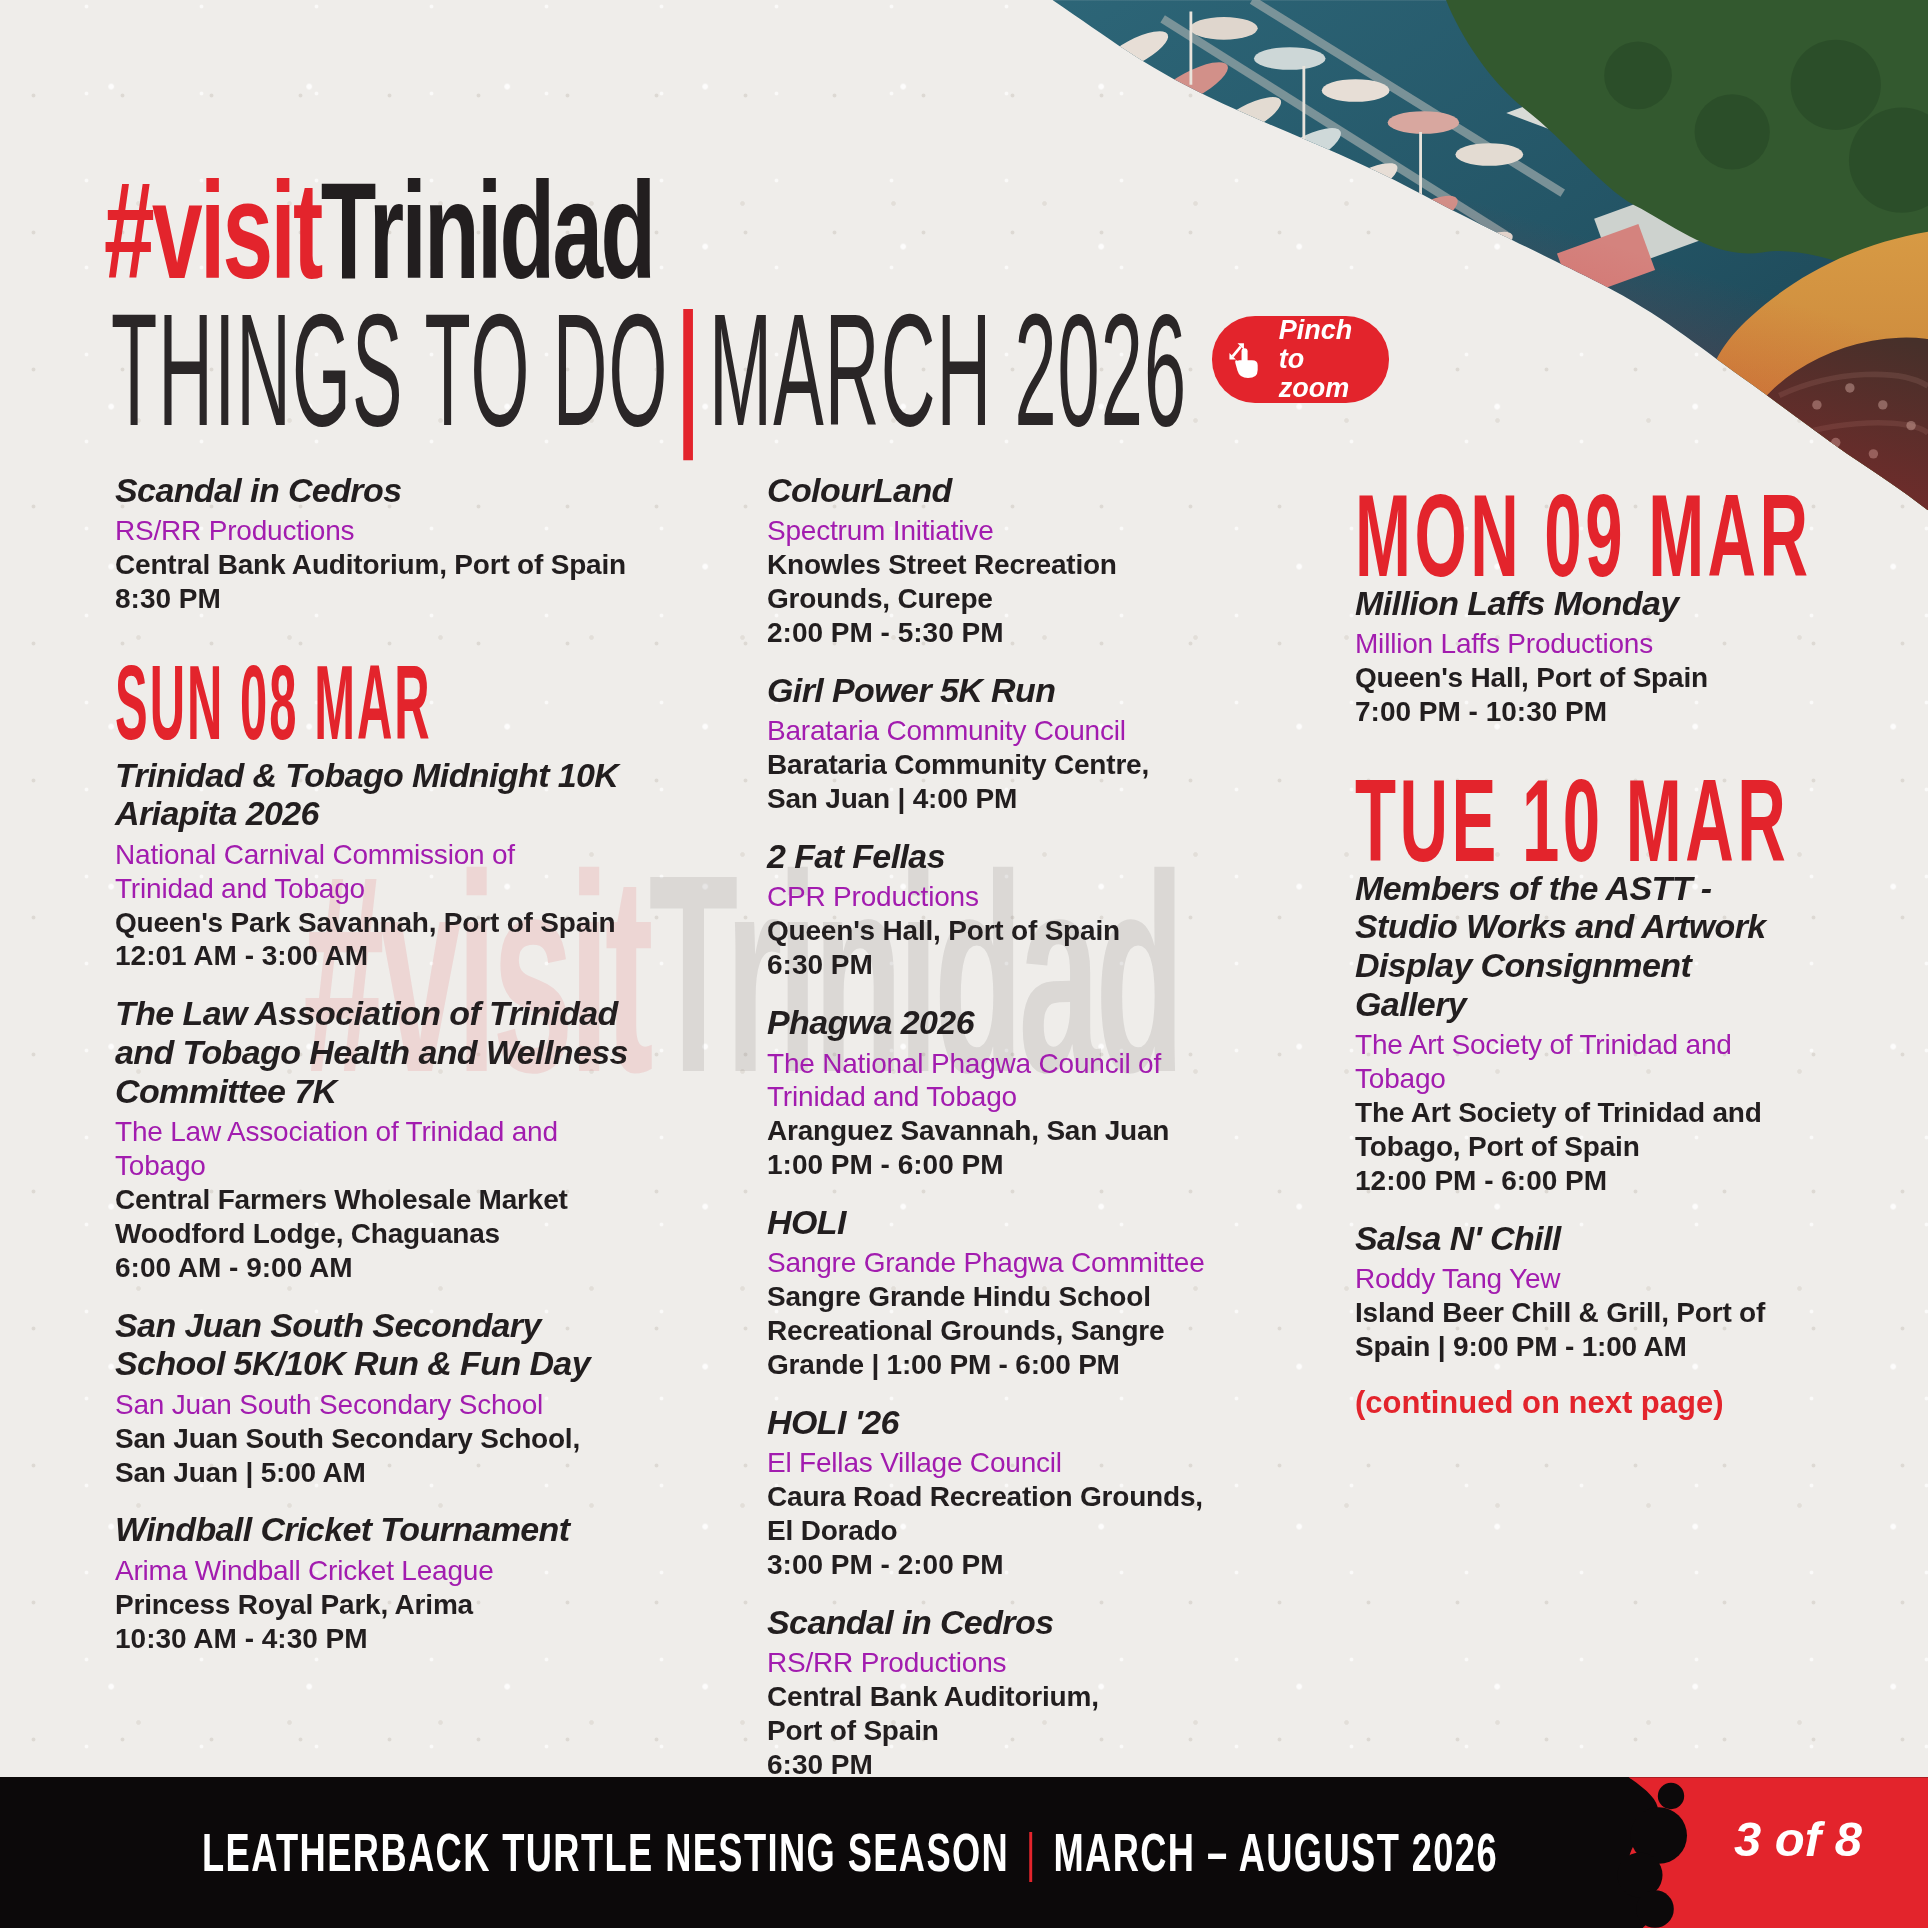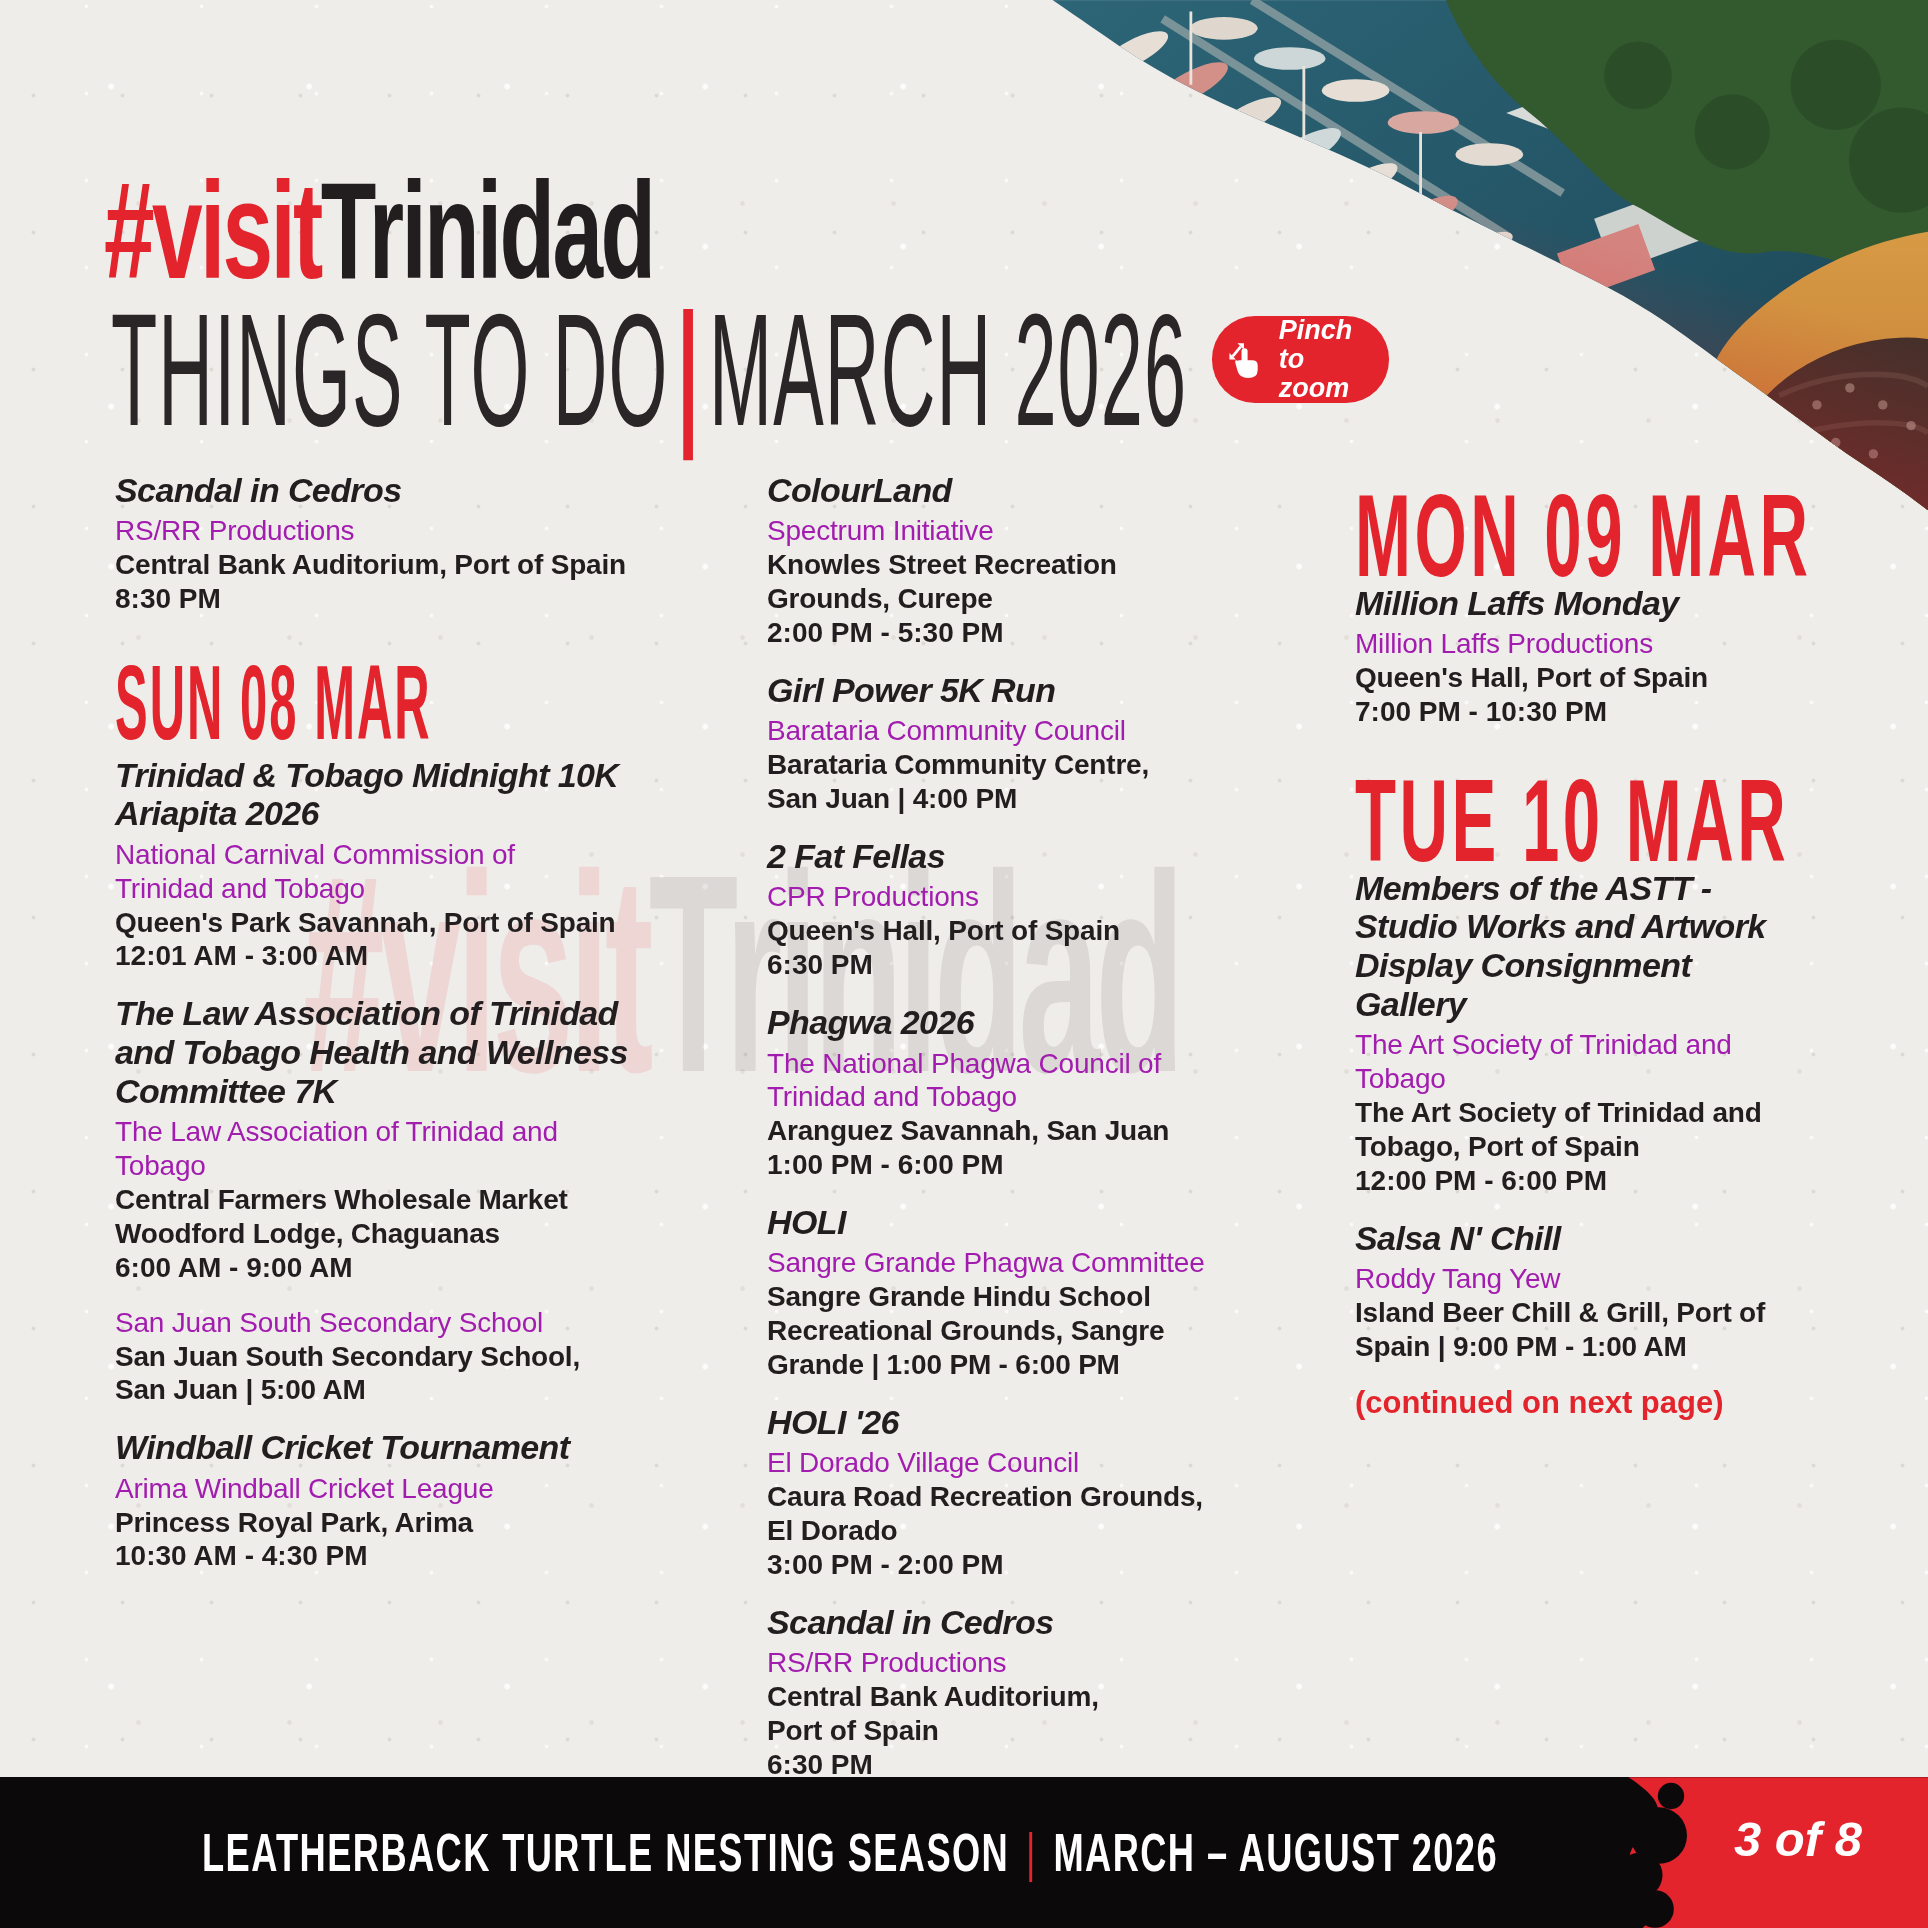--- a/index.html
+++ b/index.html
@@ -197,20 +197,22 @@
         <div class="ev-title">The Law Association of Trinidad
 and Tobago Health and Wellness
 Committee 7K</div>
         <div class="ev-org">The Law Association of Trinidad and
 Tobago</div>
         <div class="ev-venue">Central Farmers Wholesale Market
 Woodford Lodge, Chaguanas</div>
         <div class="ev-time">6:00 AM - 9:00 AM</div>
       </div>
       <div class="event">
+        <div class="ev-title">San Juan South Secondary
+School 5K/10K Run &amp; Fun Day</div>
         <div class="ev-org">San Juan South Secondary School</div>
         <div class="ev-venue">San Juan South Secondary School,
 San Juan | 5:00 AM</div>
       </div>
       <div class="event">
         <div class="ev-title">Windball Cricket Tournament</div>
         <div class="ev-org">Arima Windball Cricket League</div>
         <div class="ev-venue">Princess Royal Park, Arima</div>
         <div class="ev-time">10:30 AM - 4:30 PM</div>
       </div>
@@ -244,21 +246,21 @@
       </div>
       <div class="event">
         <div class="ev-title">HOLI</div>
         <div class="ev-org">Sangre Grande Phagwa Committee</div>
         <div class="ev-venue">Sangre Grande Hindu School
 Recreational Grounds, Sangre
 Grande | 1:00 PM - 6:00 PM</div>
       </div>
       <div class="event">
         <div class="ev-title">HOLI '26</div>
-        <div class="ev-org">El Dorado Village Council</div>
+        <div class="ev-org">El Fellas Village Council</div>
         <div class="ev-venue">Caura Road Recreation Grounds,
 El Dorado</div>
         <div class="ev-time">3:00 PM - 2:00 PM</div>
       </div>
       <div class="event">
         <div class="ev-title">Scandal in Cedros</div>
         <div class="ev-org">RS/RR Productions</div>
         <div class="ev-venue">Central Bank Auditorium,
 Port of Spain</div>
         <div class="ev-time">6:30 PM</div>

